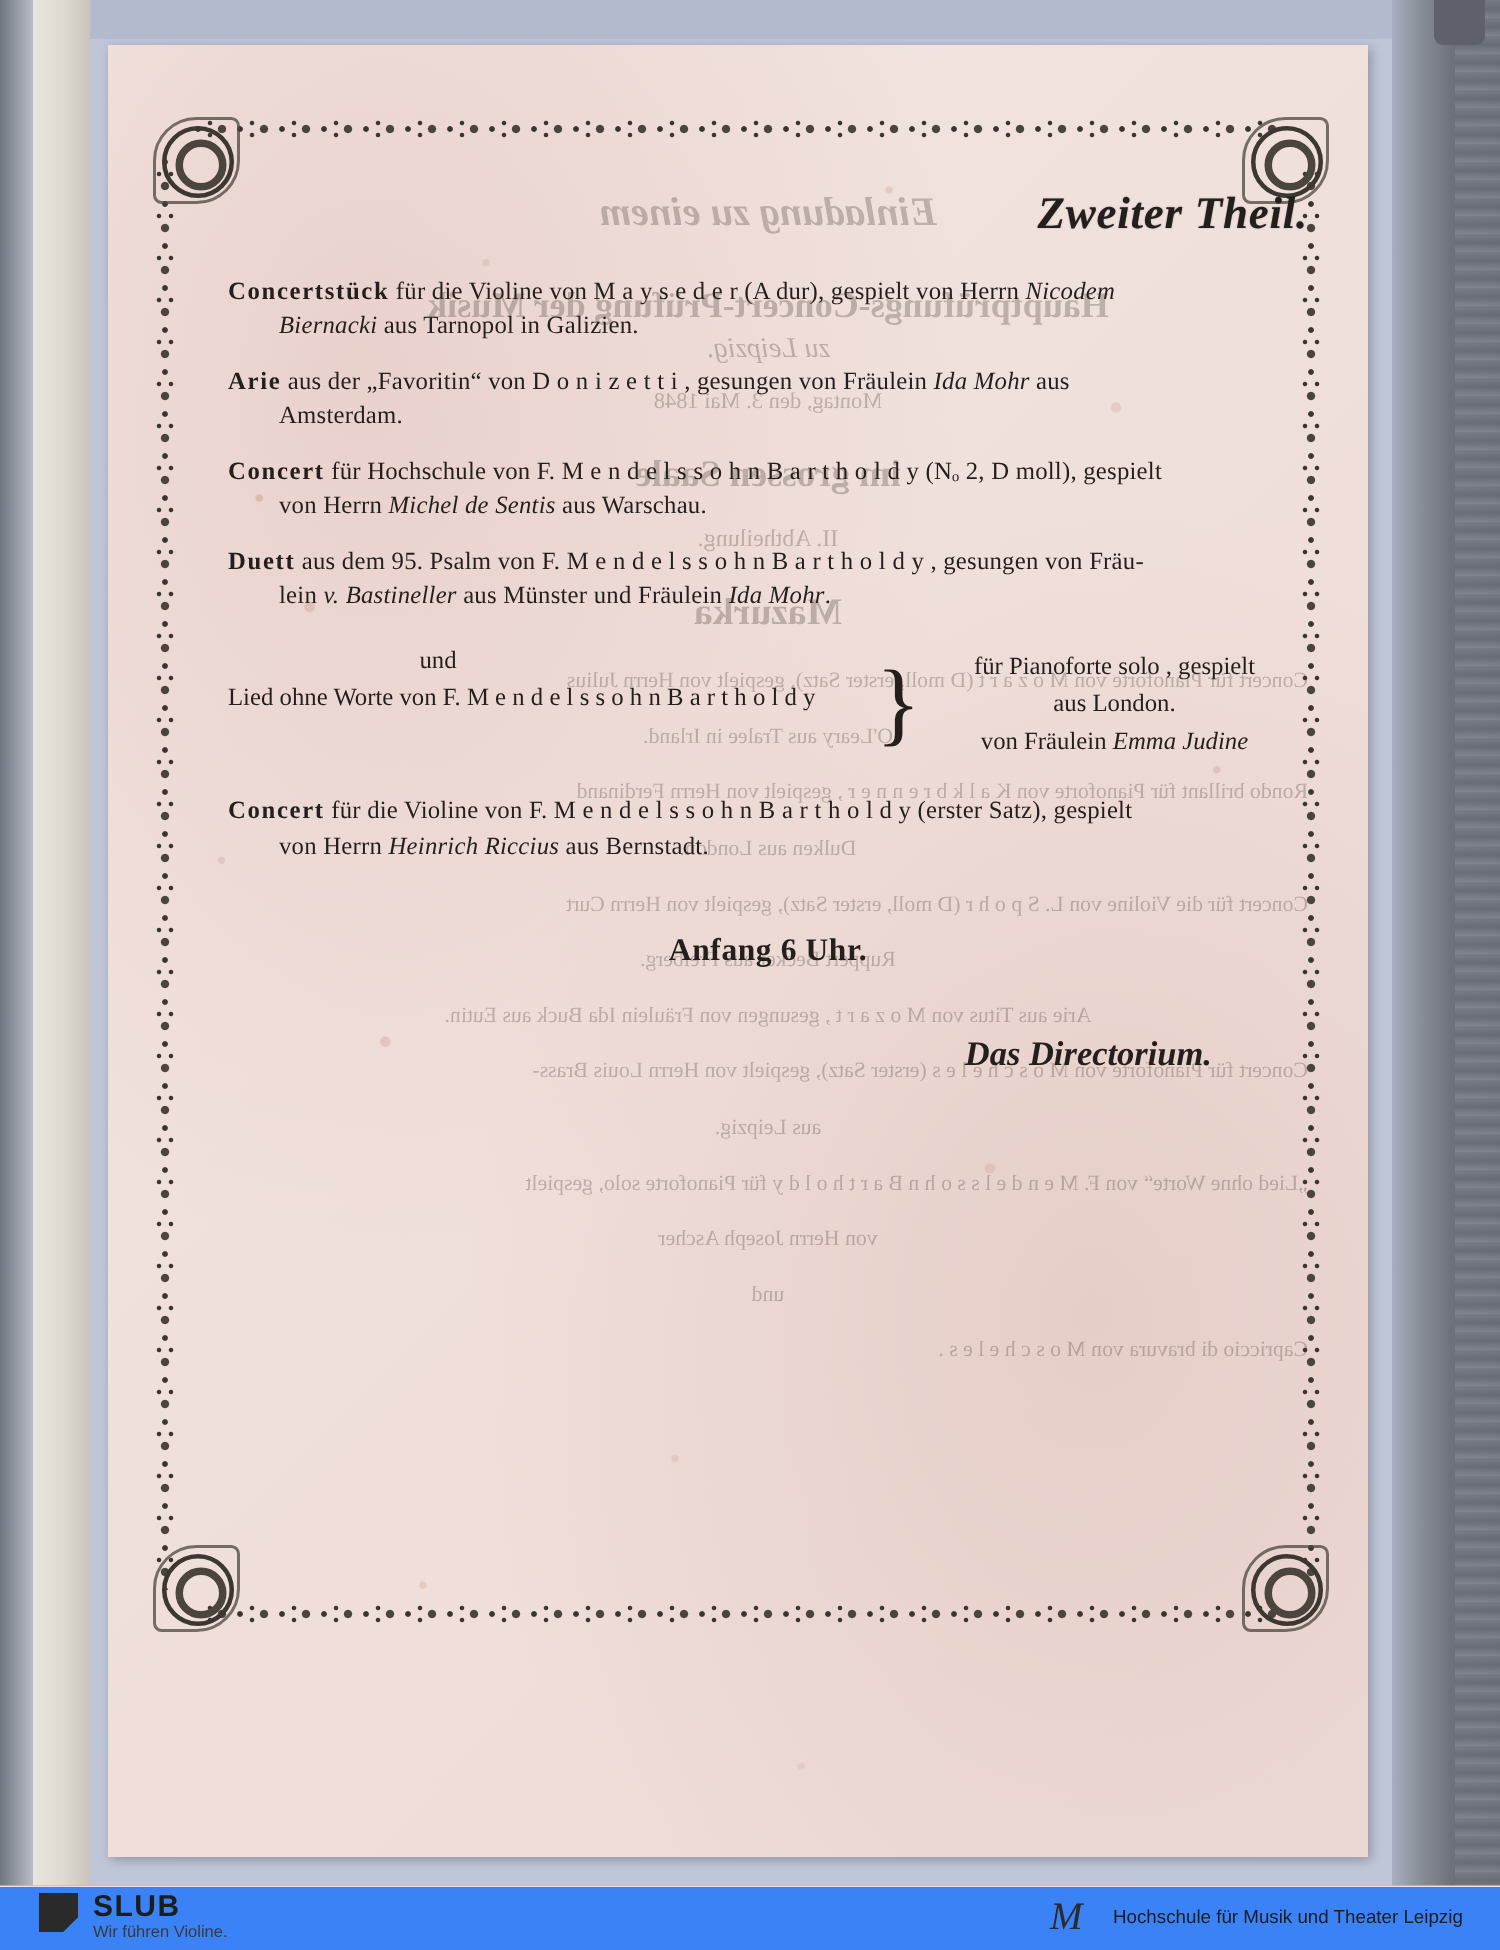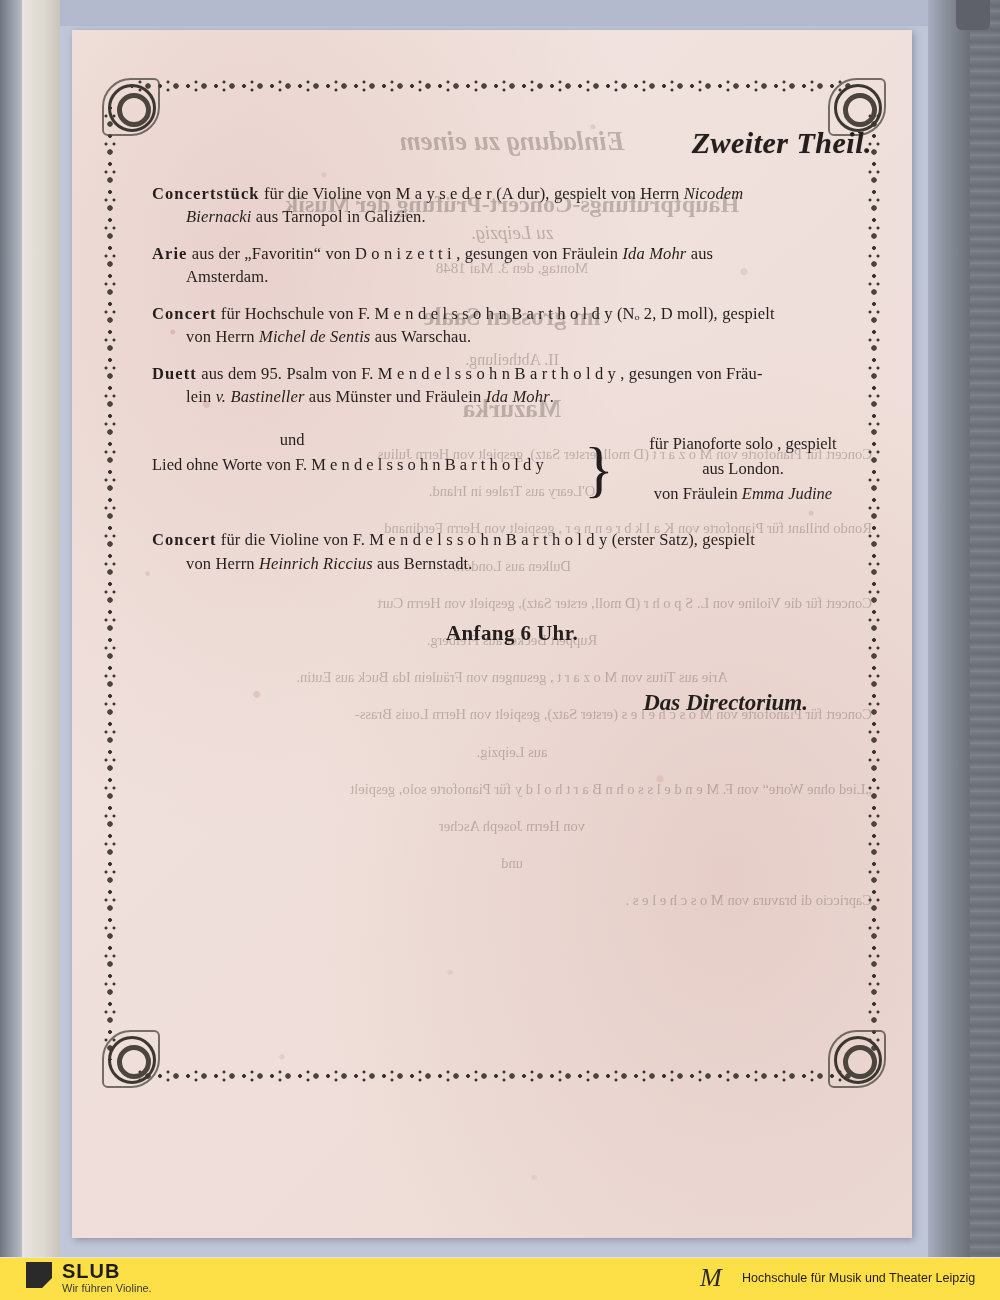--- a/index.html
+++ b/index.html
@@ -290,21 +290,21 @@
     margin: 0 0 14px 0;
     text-align: justify;
   }
   .st-center { text-align: center; }
 
   
   .footer {
     position: absolute;
     left: 0; bottom: 0;
     width: 1000px; height: 42px;
-    background: #fde047;
+    background: #3b82f6;
     border-top: 1px solid #e3e3e3;
   }
   .slub-logo {
     position: absolute;
     left: 26px; top: 4px;
     width: 26px; height: 26px;
     background: #2a2a2a;
     clip-path: polygon(0 0, 100% 0, 100% 62%, 62% 100%, 0 100%);
   }
   .slub-name {

